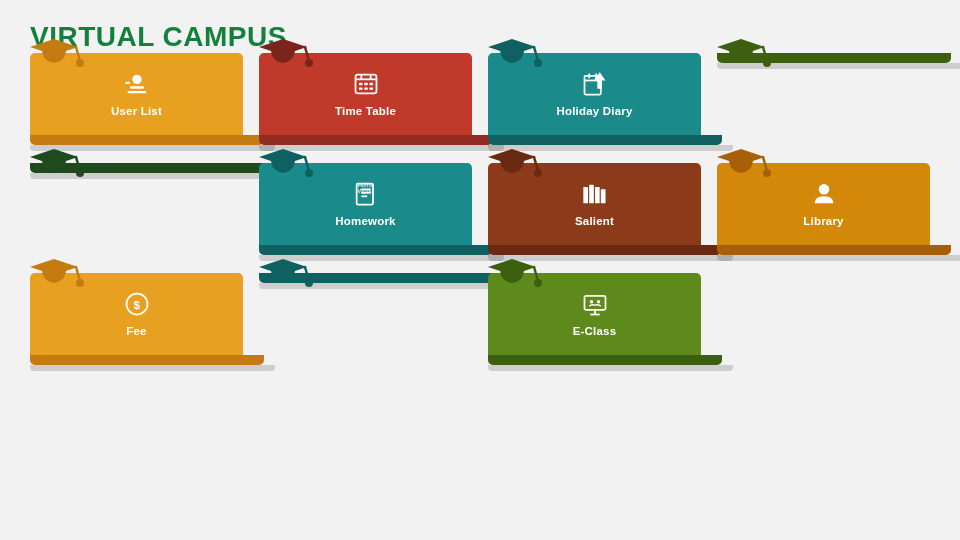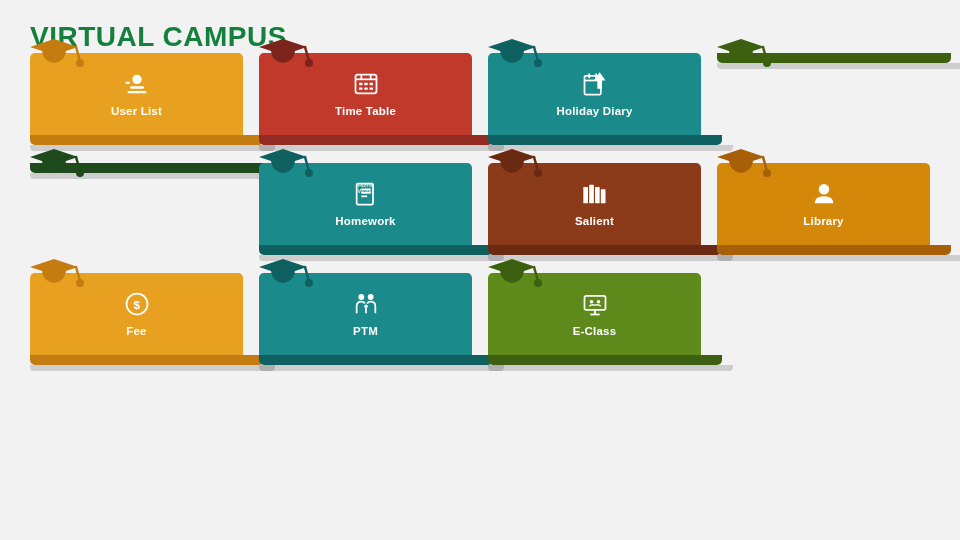--- a/index.html
+++ b/index.html
@@ -374,31 +374,20 @@
 
       <line x1="52" y1="14" x2="56" y2="28" stroke="#0f6060" stroke-width="2.5" stroke-linecap="round"></line>
       <circle cx="56" cy="30" r="4" fill="#0f6060"></circle>
 
       <polygon points="6,14 30,6 54,14 30,22" fill="#0f6060"></polygon>
 
       <path d="M18,16 Q18,28 30,30 Q42,28 42,16 L30,20 Z" fill="#0f6060"></path>
     </svg>
   
       </div>
-      <div class="laptop-screen">
-        <span><svg class="svg-icon" viewBox="0 0 24 24" fill="white">
-                <circle cx="8" cy="6" r="2.5"></circle>
-                <circle cx="16" cy="6" r="2.5"></circle>
-                <path d="M4 20 L4 14 Q4 10 8 10 Q10 10 11 11.5" fill="none" stroke="white" stroke-width="1.5"></path>
-                <path d="M20 20 L20 14 Q20 10 16 10 Q14 10 13 11.5" fill="none" stroke="white" stroke-width="1.5"></path>
-                <circle cx="12" cy="14" r="1.5"></circle>
-                <line x1="12" y1="15.5" x2="12" y2="20" stroke="white" stroke-width="1.5"></line>
-              </svg></span>
-        <span class="laptop-label">PTM</span>
-      </div>
       <div class="laptop-base"></div>
       <div class="laptop-bottom" style="background: rgba(0,0,0,0.15); border-radius: 0 0 4px 4px;"></div>
     </div>
   </div>
       <div class="card color-green">
     <div style="position:relative; width:100%;">
 
       <div style="position:absolute; top:-20px; left:-6px; z-index:10; pointer-events:none;">
         
     <svg width="60" height="42" viewBox="0 0 60 42" xmlns="http://www.w3.org/2000/svg">

